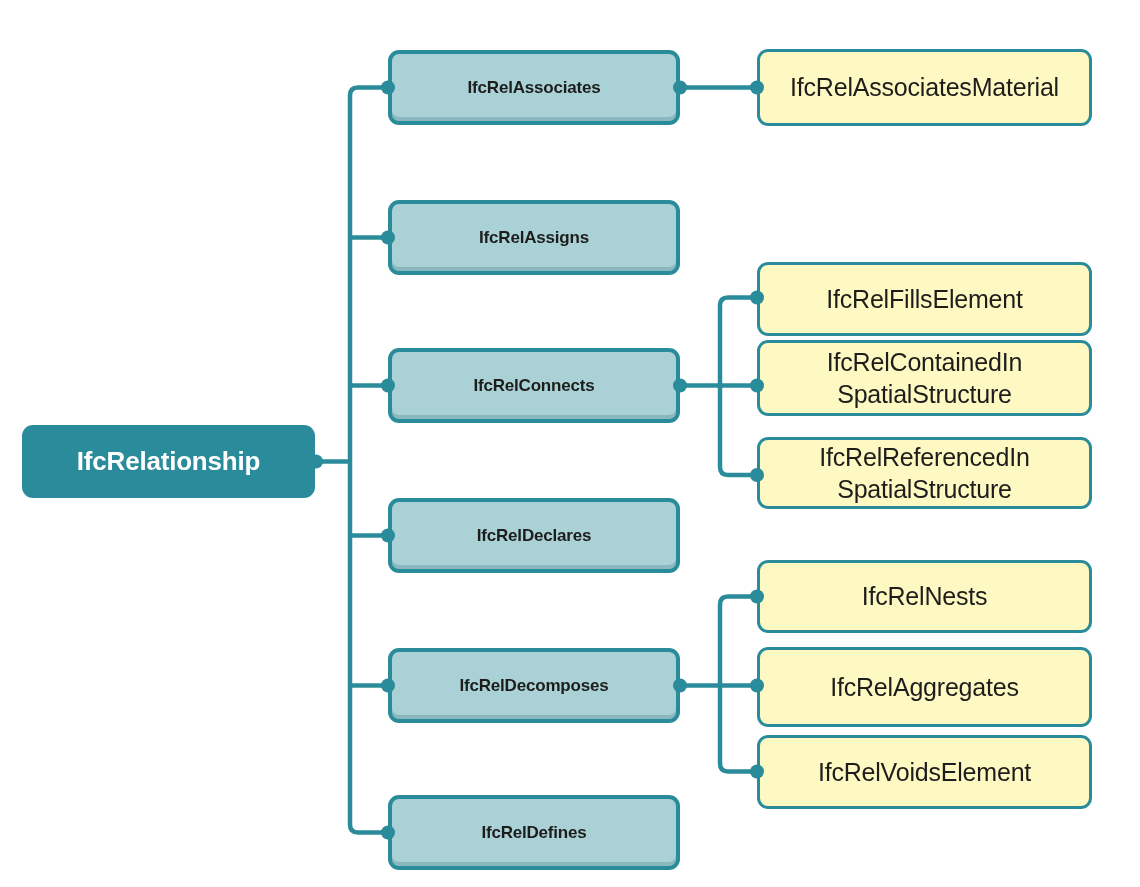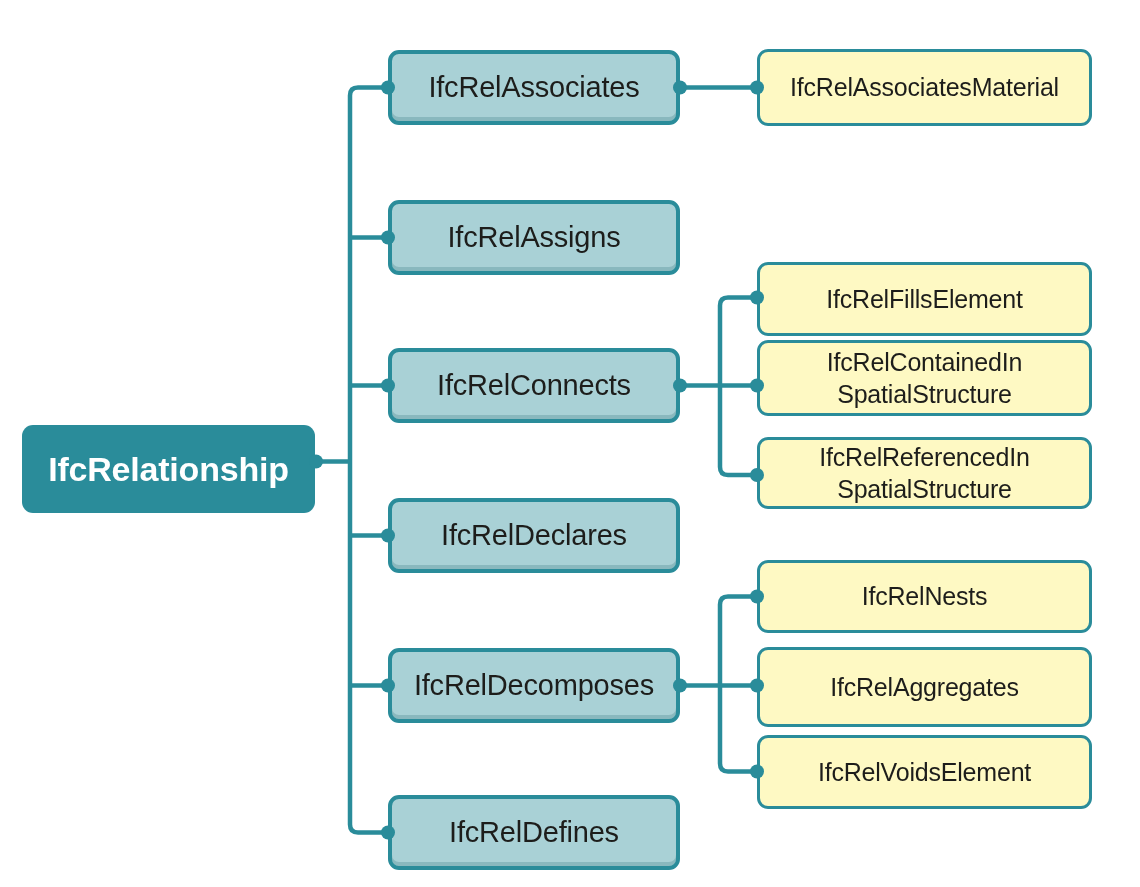--- a/index.html
+++ b/index.html
@@ -24,33 +24,33 @@
     display: flex;
     align-items: center;
     justify-content: center;
     text-align: center;
     border-radius: 11px;
     z-index: 1;
     color: #1d1d1b;
     letter-spacing: -0.2px;
   }
   .node-root {
-    left: 22px; top: 425px; width: 293px; height: 88px;
+    left: 22px; top: 425px; width: 293px; height: 73px;
     background: #2a8c9a;
     color: #ffffff;
     font-weight: bold;
-    font-size: 34px;
+    font-size: 26px;
   }
   .node-l2 {
     left: 388px; width: 292px; height: 75px;
     background: #a9d1d6;
     border: 4px solid #2a8c9a;
     box-shadow: inset 0 -4px 0 rgba(42,110,120,0.25);
-    font-weight: normal;
-    font-size: 29px;
+    font-weight: bold;
+    font-size: 17px;
   }
   .node-l3 {
     left: 757px; width: 335px;
     background: #fef9c3;
     border: 3px solid #2a8c9a;
     font-weight: normal;
     font-size: 25px;
     line-height: 1.3;
   }
   .two-line span { display: block; }

